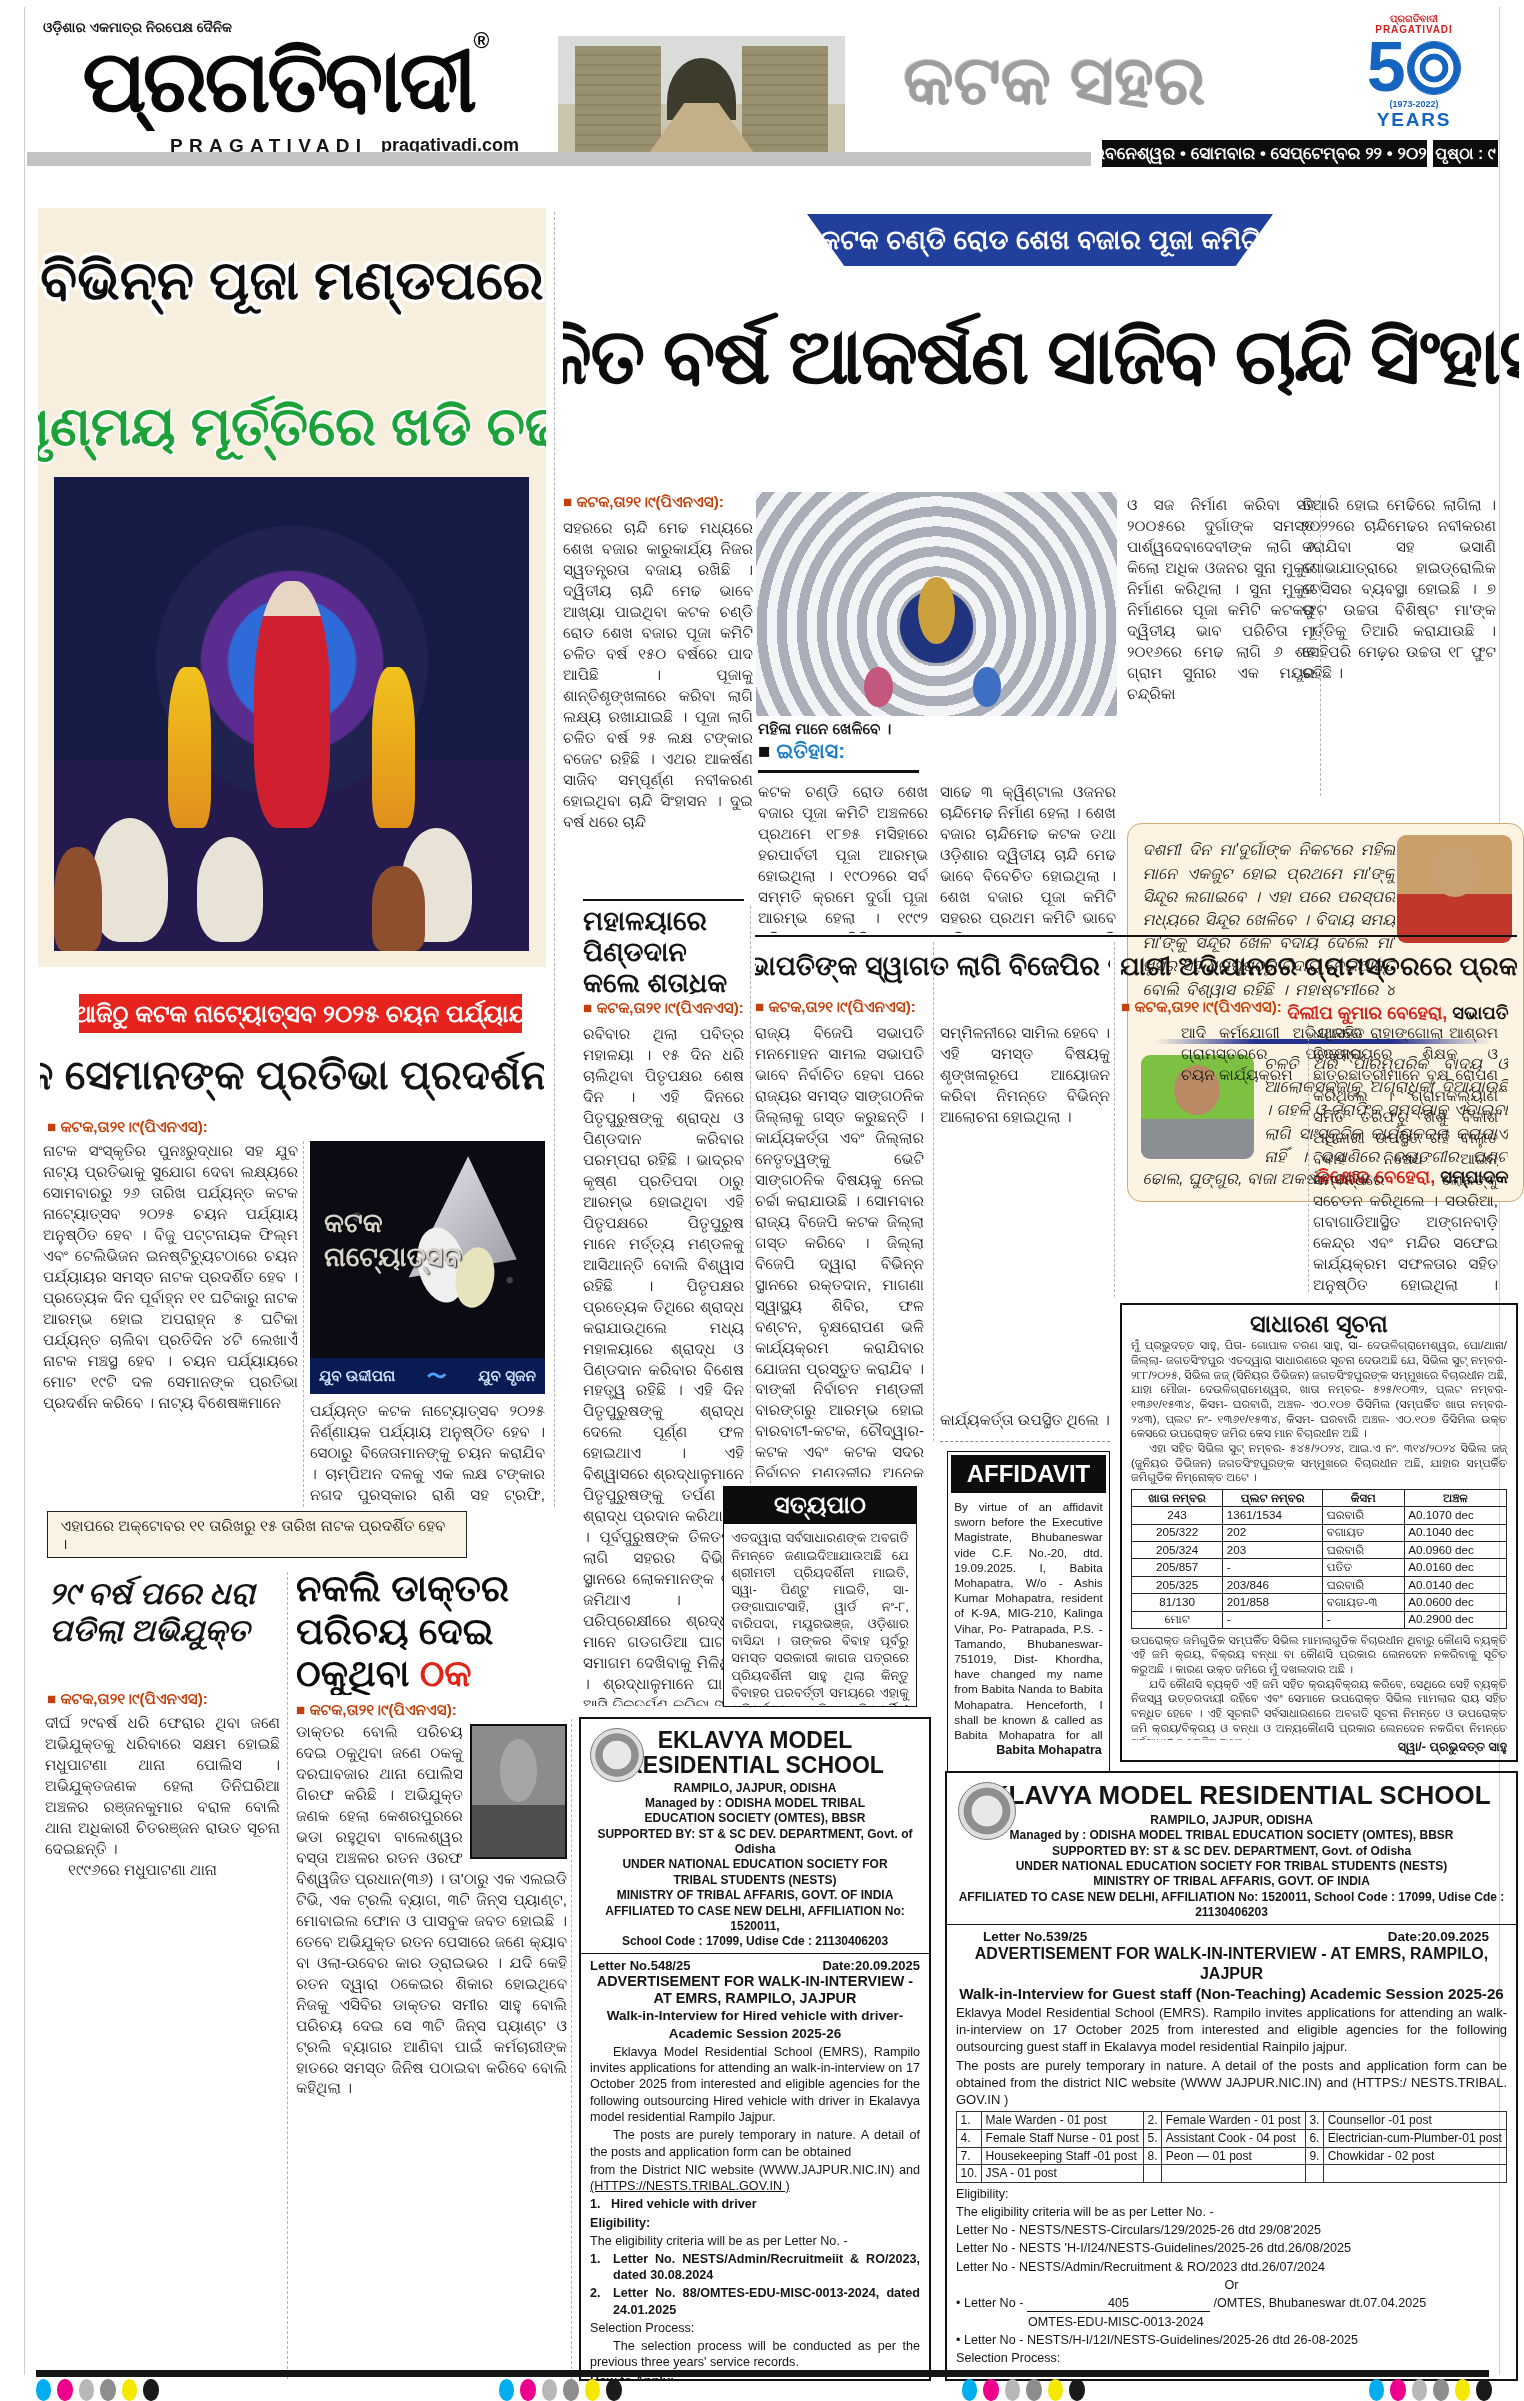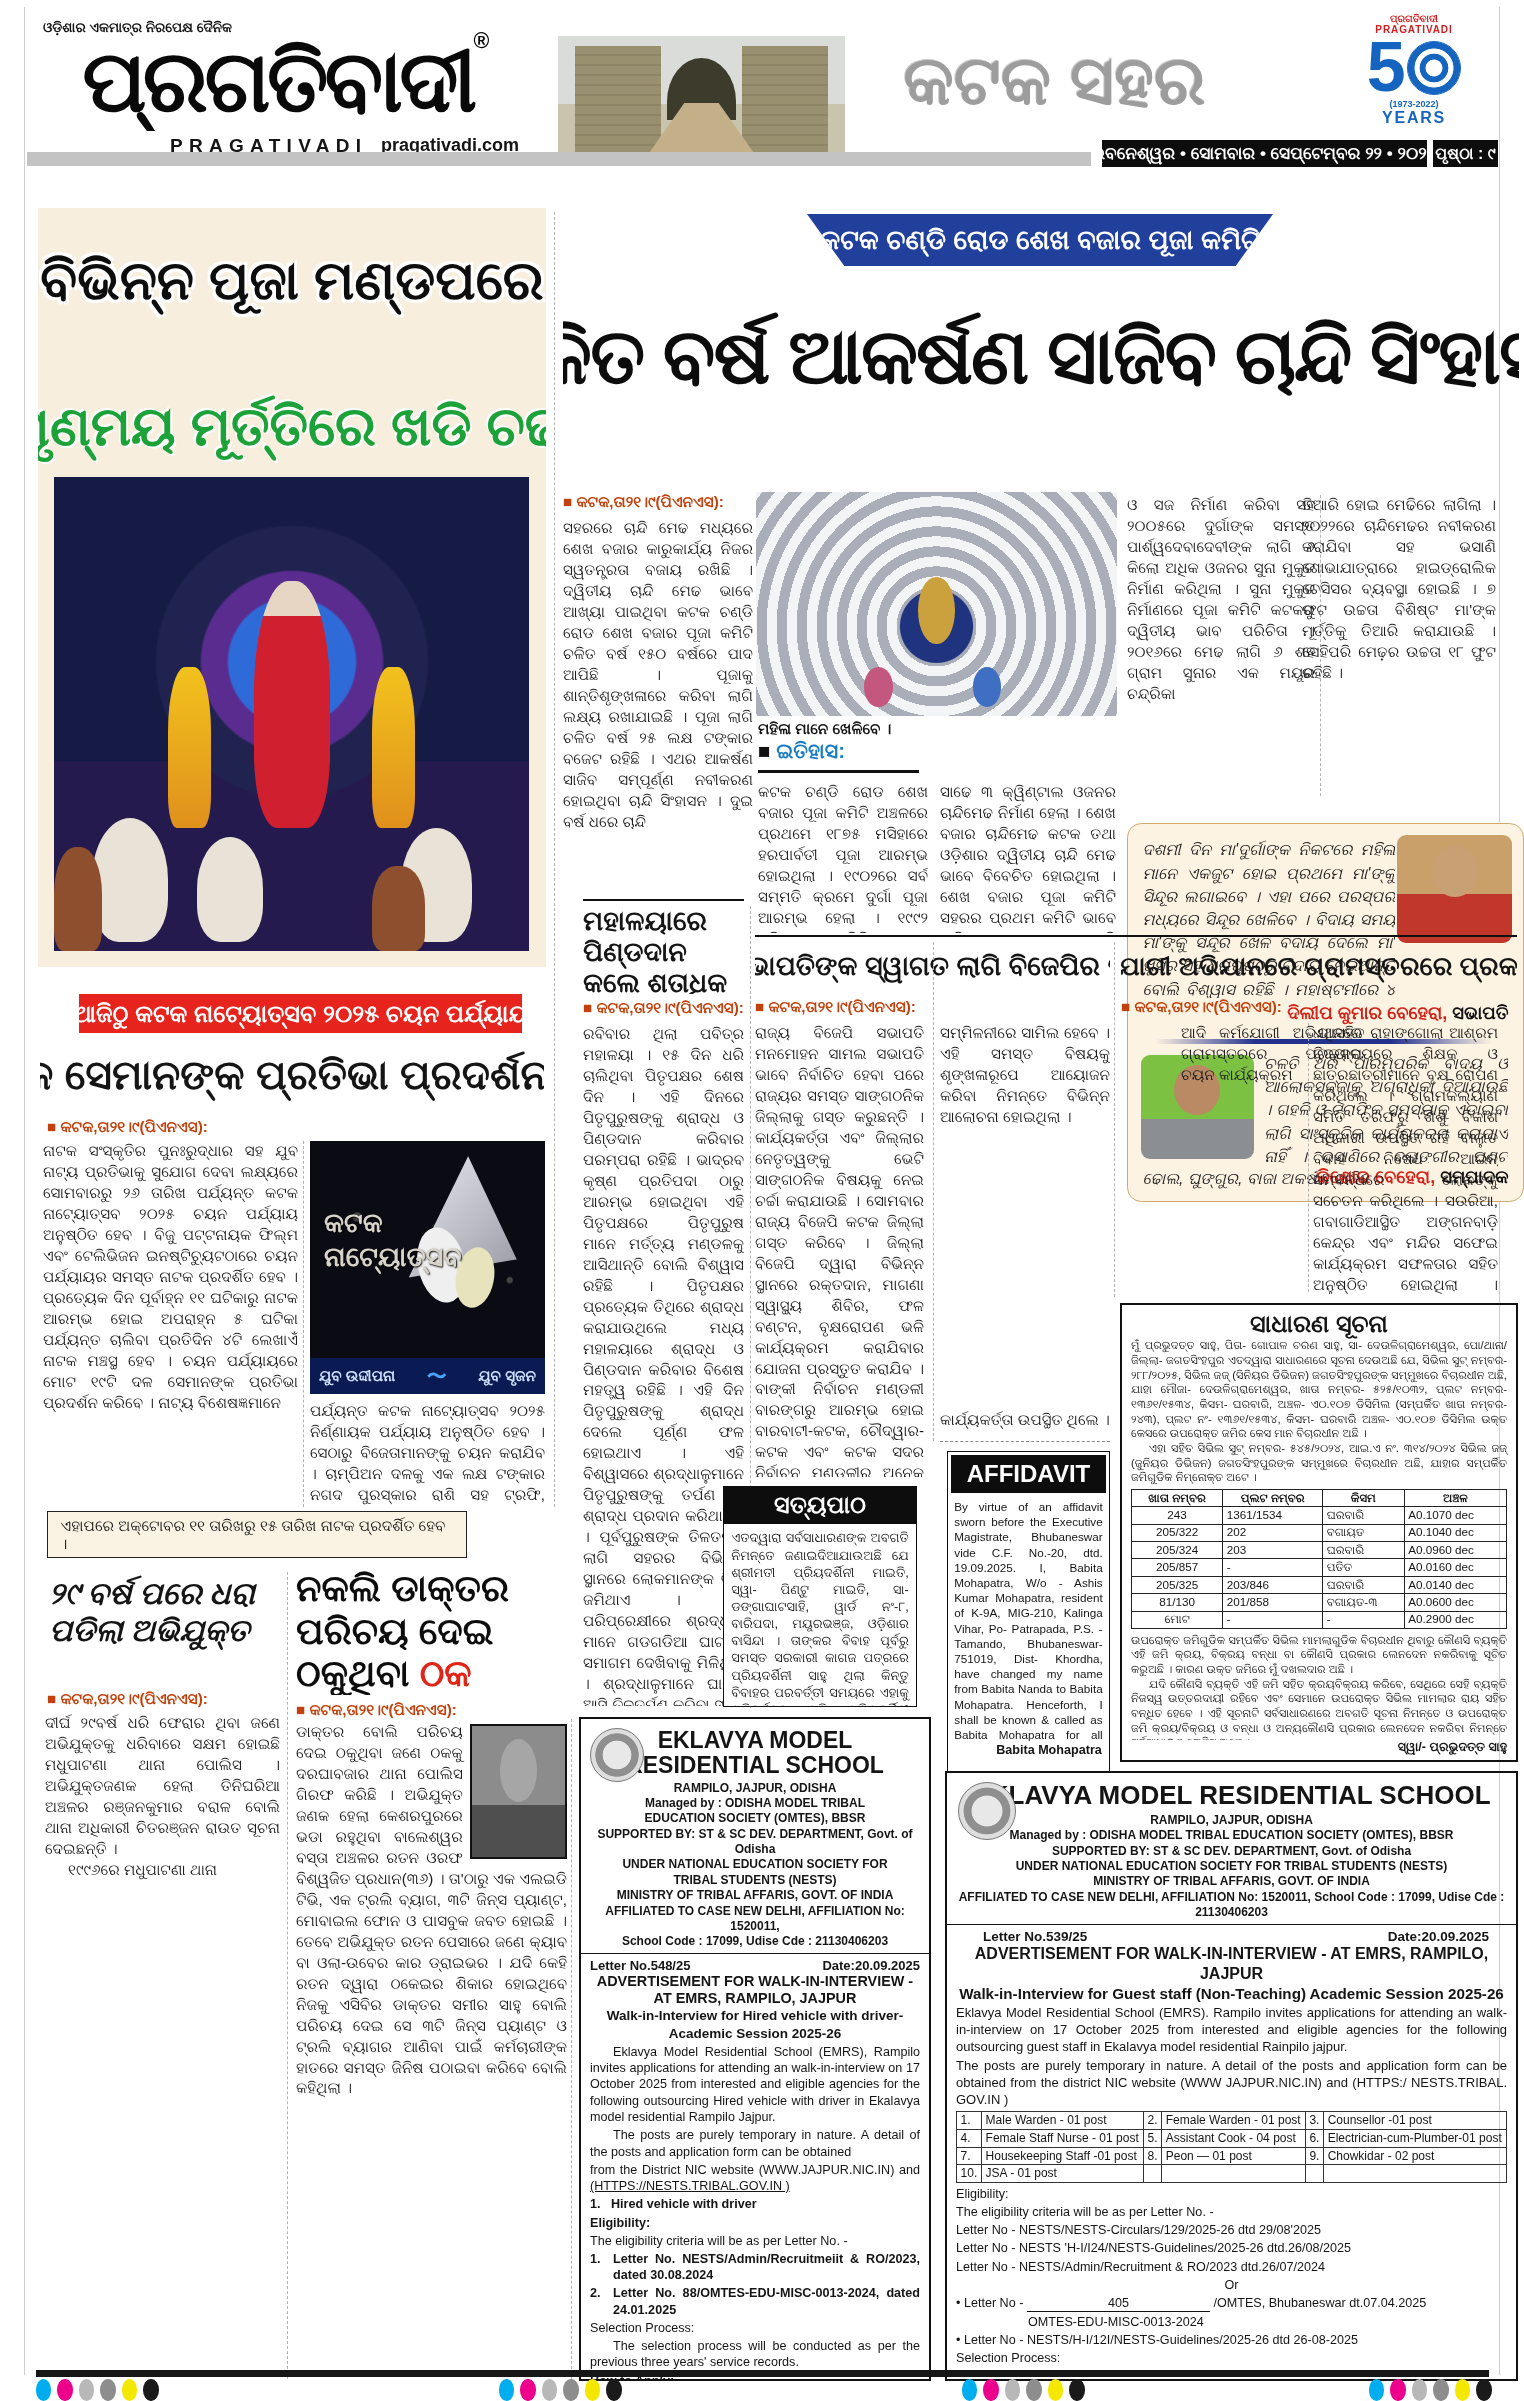--- a/index.html
+++ b/index.html
@@ -92,21 +92,21 @@
 
   <div class="abs" style="left:1337px;top:12.6px;width:154px;height:131px;text-align:center;">
     <div style="color:#d01f1f;font-weight:bold;font-size:10px;line-height:1.1;">
       <span>ପ୍ରଗତିବାଦୀ</span><br><span style="letter-spacing:0.9px;">PRAGATIVADI</span>
     </div>
     <div style="display:flex;align-items:center;justify-content:center;gap:1.8px;margin-top:1.8px;">
       <span style="color:#1565c0;font-weight:bold;font-size:70px;line-height:0.9;">5</span>
       <span style="width:52px;height:52px;border-radius:50%;background:radial-gradient(circle,#ffffff 0 22%,#1565c0 24% 38%,#ffffff 40% 52%,#1565c0 54% 70%,#ffffff 72% 100%);border:1.8px solid #1565c0;display:inline-block;"></span>
     </div>
     <div style="color:#1565c0;font-size:9px;font-weight:bold;">(1973-2022)</div>
-    <div style="color:#1565c0;font-weight:bold;font-size:16px;letter-spacing:1.8px;">YEARS</div>
+    <div style="color:#1565c0;font-weight:bold;font-size:19px;letter-spacing:1.8px;">YEARS</div>
   </div>
 
   <div class="abs" style="left:27px;top:152px;width:1064px;height:14.4px;background:#c3c3c3;"></div>
   <div class="abs blackbar flexc nowrap hid" style="left:1102px;top:140px;width:325px;height:27px;font-size:17px;">ଭୁବନେଶ୍ୱର • ସୋମବାର • ସେପ୍ଟେମ୍ବର ୨୨ • ୨୦୨୫</div>
   <div class="abs blackbar flexc nowrap hid" style="left:1433px;top:140px;width:65px;height:27px;font-size:16px;">ପୃଷ୍ଠା : ୯</div>
 
   <div class="abs" style="left:38px;top:208px;width:508px;height:759px;background:#f7eedd;">
     <div class="abs flexc nowrap hid" style="left:0;top:23px;width:508px;height:100px;font-weight:bold;font-size:54px;color:#0d0d0d;text-shadow:2.7px 2.7px 0 #ffffff,-2.7px -2.7px 0 #ffffff,2.7px -2.7px 0 #ffffff,-2.7px 2.7px 0 #ffffff;">ବିଭିନ୍ନ ପୂଜା ମଣ୍ଡପରେ</div>
     <div class="abs flexc nowrap hid" style="left:0;top:169px;width:508px;height:100px;font-weight:bold;font-size:54px;color:#1da23a;text-shadow:1.8px 1.8px 0 #ffffff,-1.8px -1.8px 0 #ffffff;">ମୃଣ୍ମୟ ମୂର୍ତ୍ତିରେ ଖଡି ଚଢା</div>
     <div class="abs pandal" style="left:16px;top:269px;width:475px;height:474px;">

